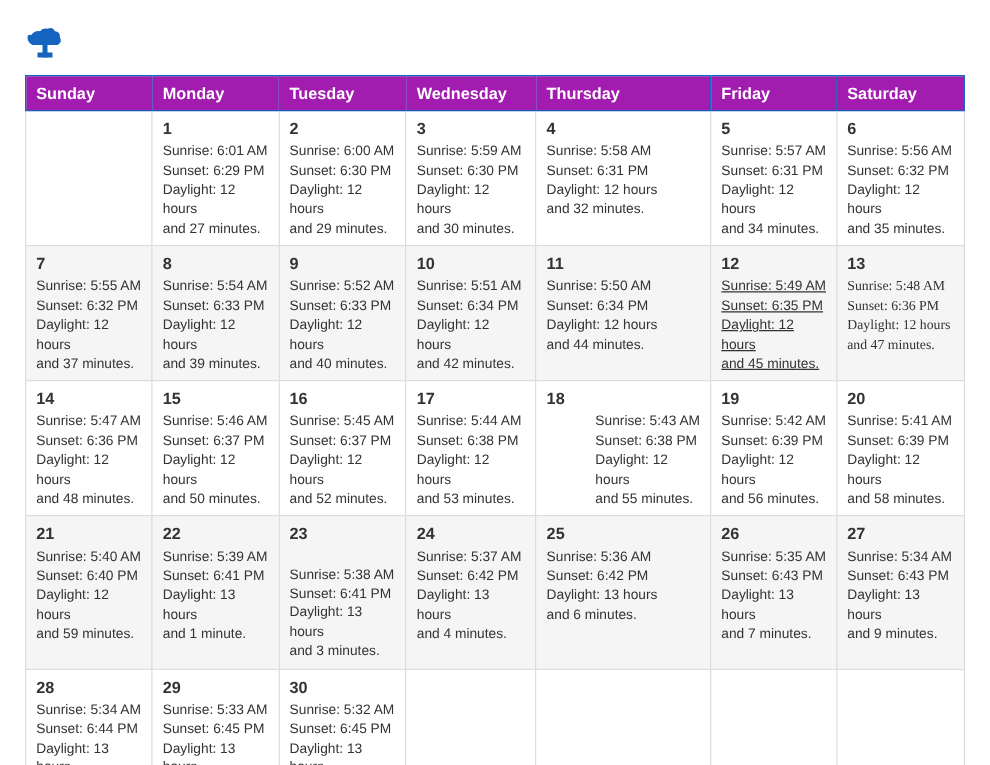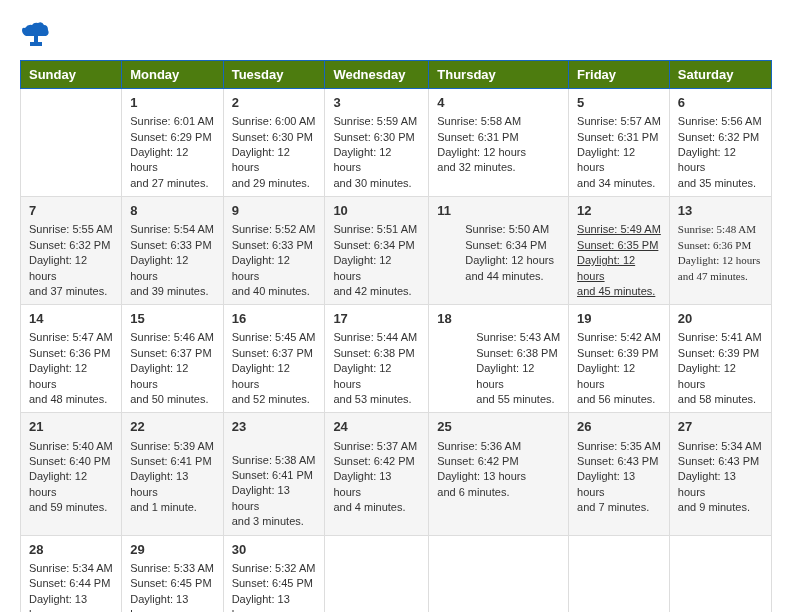--- a/index.html
+++ b/index.html
@@ -46,21 +46,21 @@
       font-size: 16px;
       font-weight: normal;
       color: #333;
     }
     table {
       width: 100%;
       border-collapse: collapse;
       font-size: 11px;
     }
     thead tr {
-      background-color: #4d7c0f;
+      background-color: #a21caf;
       color: #fff;
     }
     thead th {
       padding: 6px 8px;
       text-align: left;
       font-size: 13px;
       font-weight: bold;
       border: 1px solid #1565c0;
     }
     tbody tr {
@@ -196,21 +196,21 @@
         </td>
         <td>
           <span class="day-num">10</span>
           <div class="cell-content" style="white-space: pre-line;">Sunrise: 5:51 AM
 Sunset: 6:34 PM
 Daylight: 12 hours
 and 42 minutes.</div>
         </td>
         <td>
           <span class="day-num">11</span>
-          <div class="cell-content" style="white-space: pre-line; margin-left: 28px;">Sunrise: 5:50 AM
+          <div class="cell-content" style="white-space: pre-line;">Sunrise: 5:50 AM
 Sunset: 6:34 PM
 Daylight: 12 hours
 and 44 minutes.</div>
         </td>
         <td>
           <span class="day-num">12</span>
           <div class="cell-content" style="white-space: pre-line; text-decoration: underline;">Sunrise: 5:49 AM
 Sunset: 6:35 PM
 Daylight: 12 hours
 and 45 minutes.</div>

